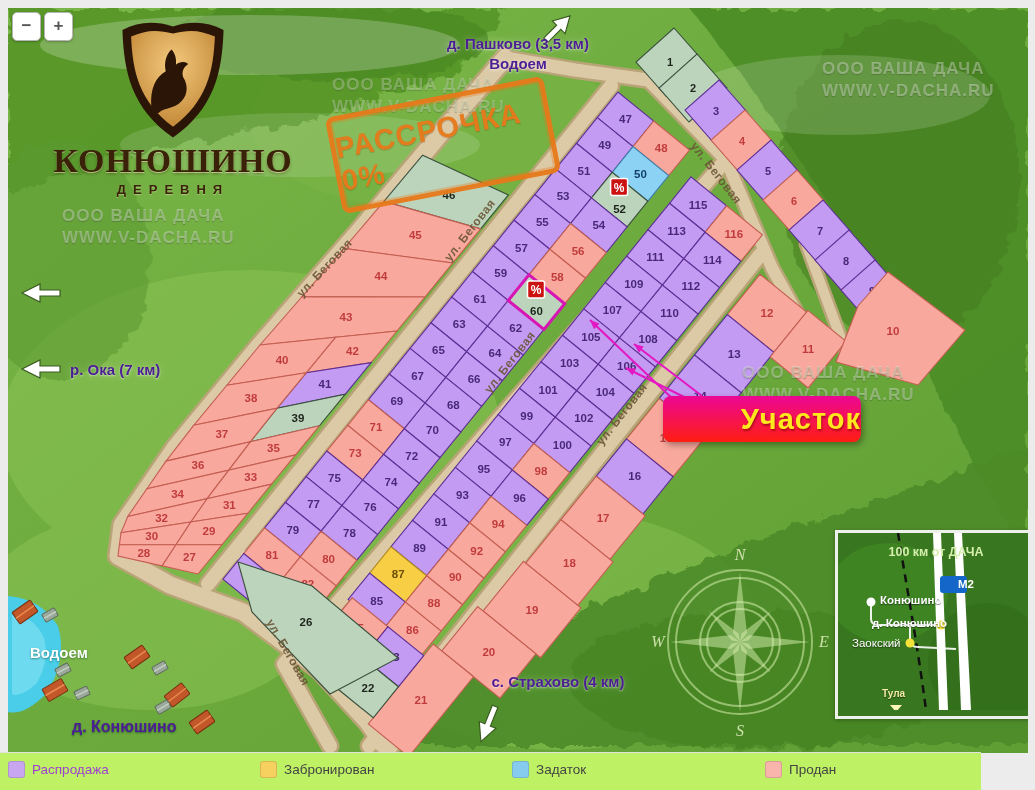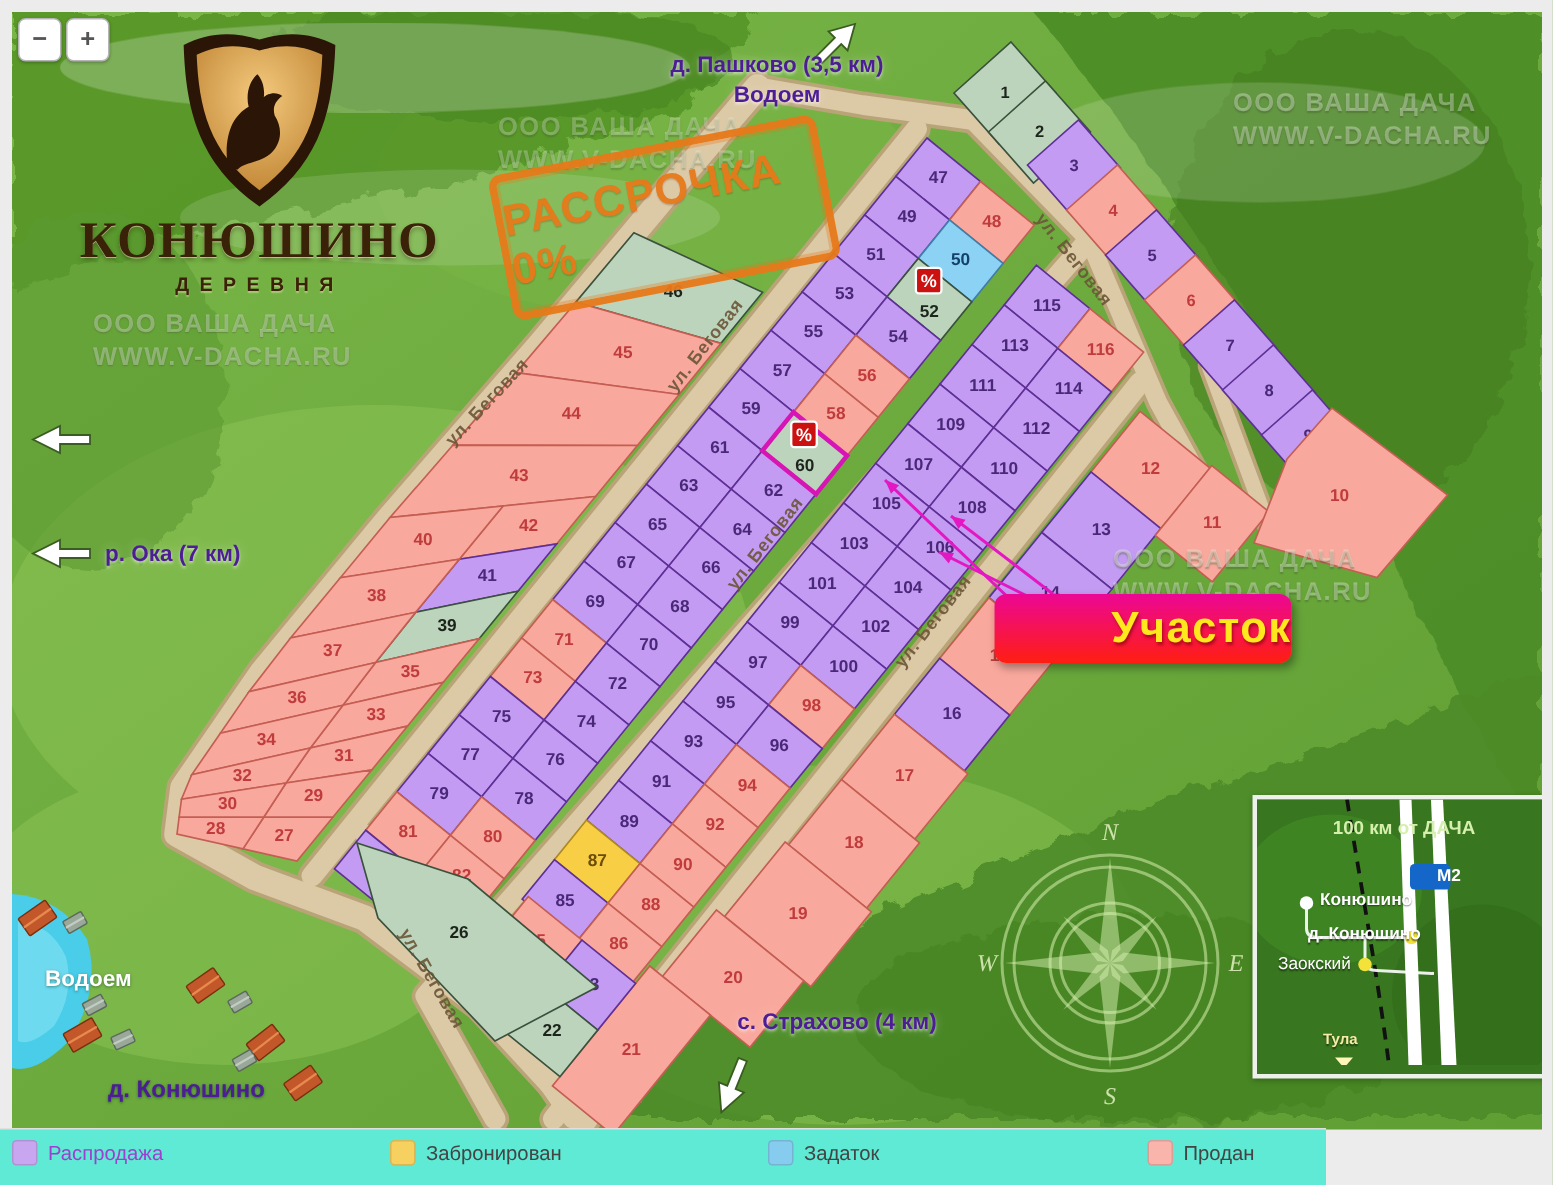--- a/index.html
+++ b/index.html
@@ -41,21 +41,21 @@
   .callout{position:absolute;left:655px;top:388px;width:198px;height:46px;z-index:35;border-radius:8px;
     display:flex;align-items:center;justify-content:flex-end;
     box-shadow:2px 3px 6px rgba(0,0,0,.35);}
   .callout span{font-weight:800;font-size:29px;letter-spacing:1px;
     text-shadow:1px 2px 2px rgba(120,0,0,.55);}
   
   .inset{position:absolute;left:827px;top:522px;width:196px;height:183px;z-index:34;
     border:3px solid #eef0ec;background:#38761f;box-shadow:0 1px 4px rgba(0,0,0,.3);}
   .inset svg{position:absolute;left:0;top:0;}
   
-  .legend{position:absolute;left:0;top:752px;width:884px;height:38px;background:#5eead4;z-index:50;
+  .legend{position:absolute;left:0;top:752px;width:981px;height:38px;background:#bef264;z-index:50;
     border-top:1px solid #e0e0e0;overflow:hidden;}
   .leg-item{position:absolute;top:7px;height:20px;}
   .leg-item .sw{display:inline-block;width:15px;height:15px;border-radius:3px;vertical-align:middle;
     border:1px solid rgba(0,0,0,.12);}
   .leg-item .lb{display:inline-block;margin-left:7px;font-size:13.5px;color:#444;vertical-align:middle;}
   .leg-item2{position:absolute;top:30px;height:15px;}
 </style>
 </head>
 <body>
 

